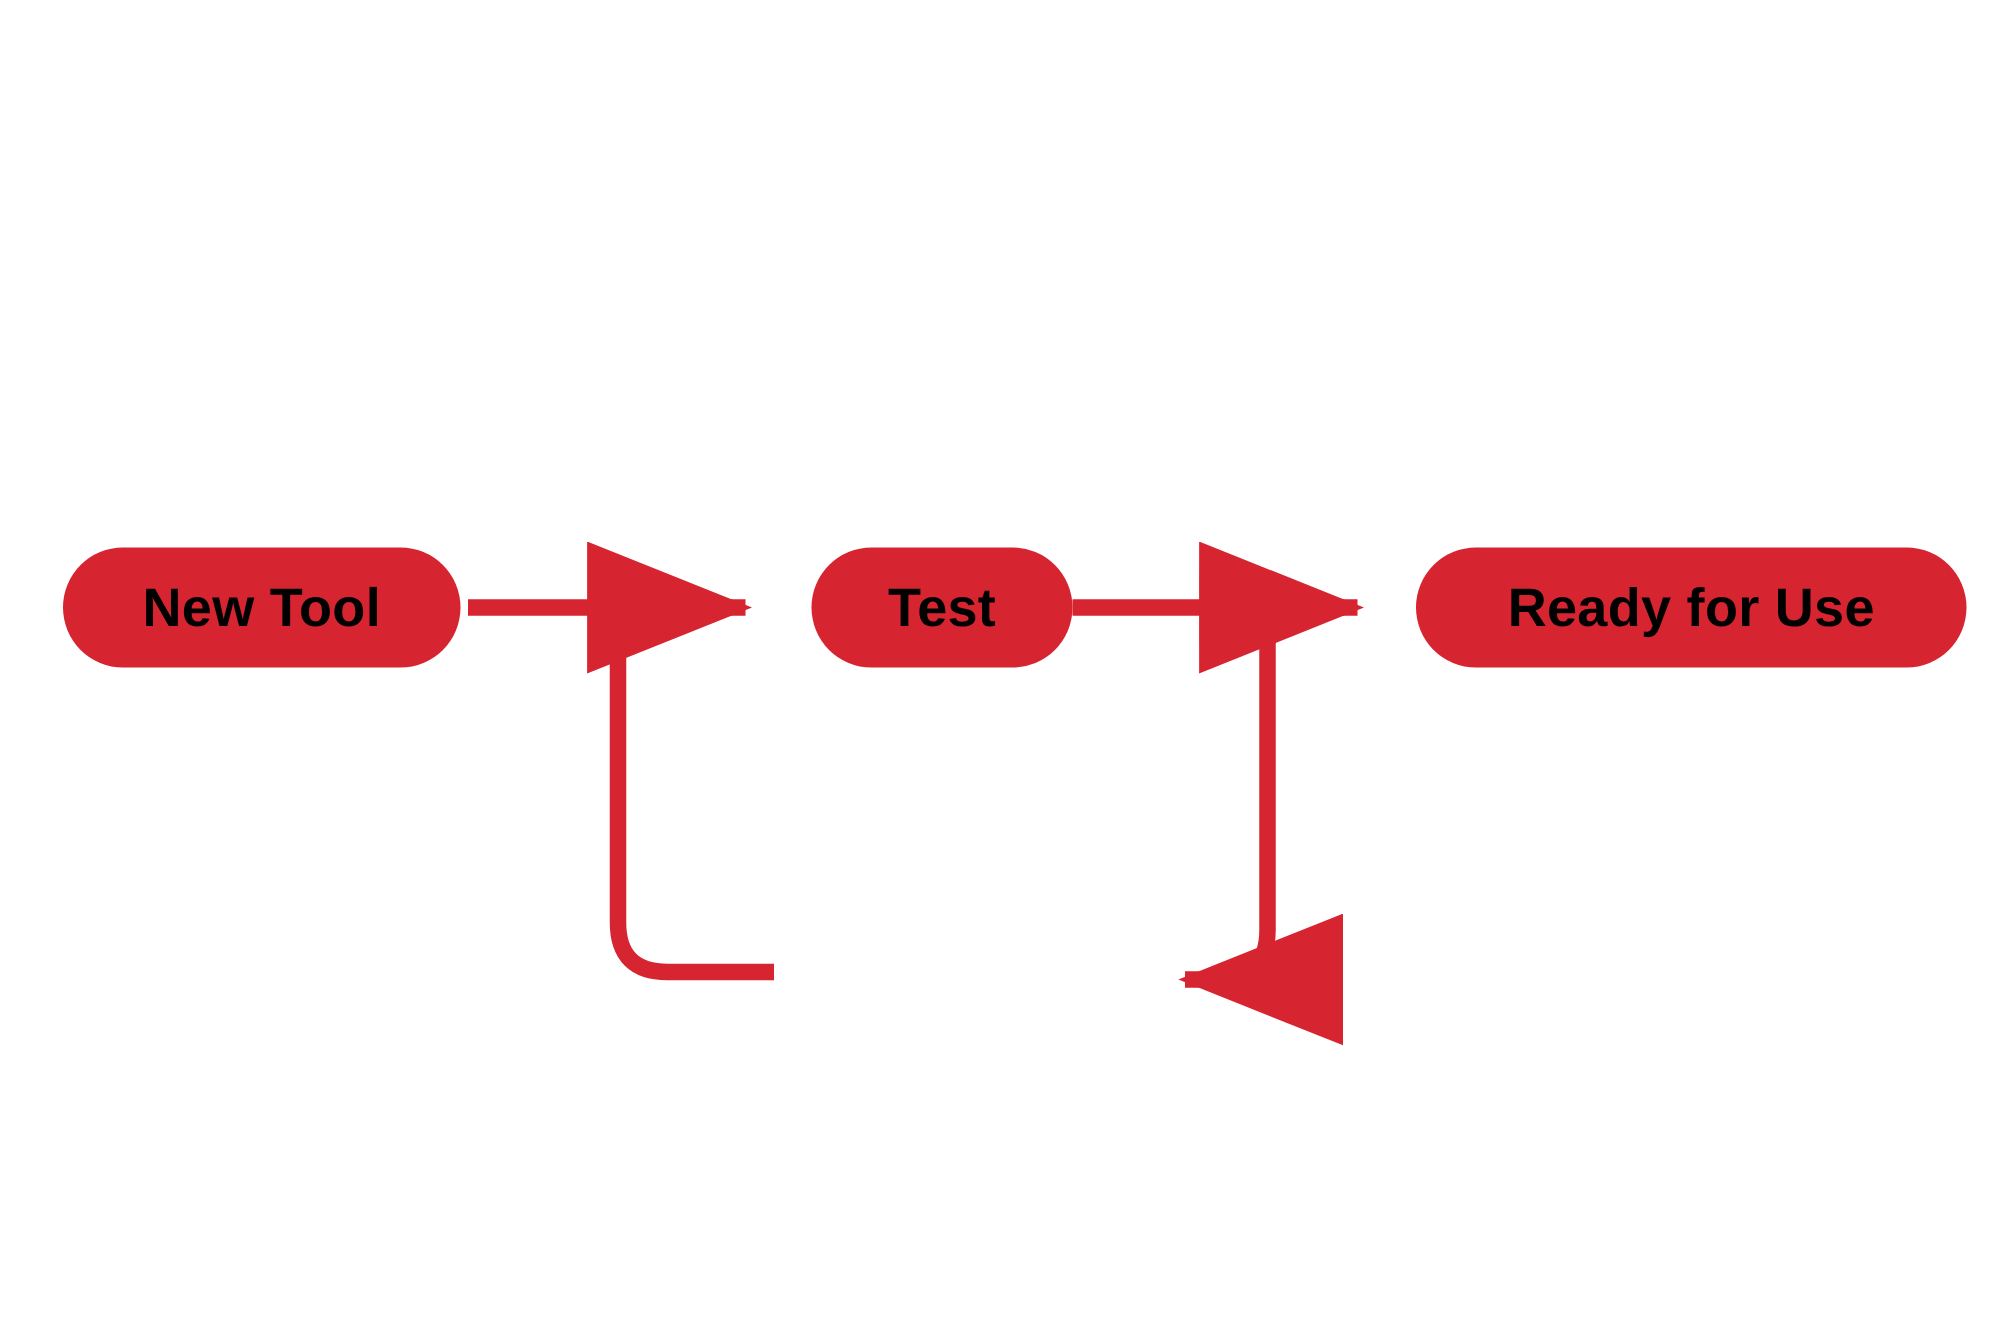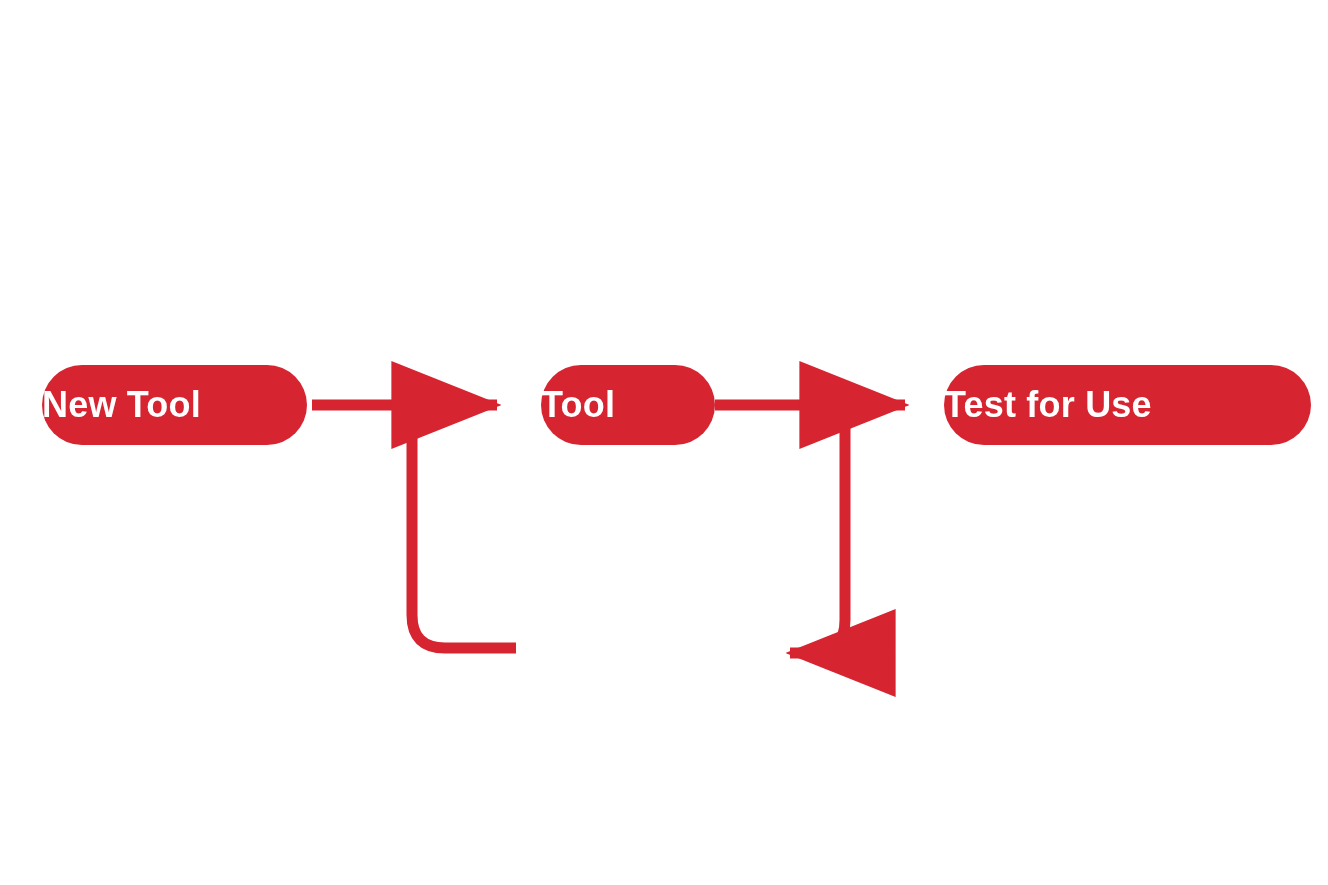--- a/index.html
+++ b/index.html
@@ -22,22 +22,23 @@
     position: absolute;
     left: 0;
     top: 0;
     width: 1328px;
     height: 885px;
   }
   .node {
     position: absolute;
     display: flex;
     align-items: center;
+    justify-content: center;
     box-sizing: border-box;
-    color: #ffffff;
+    color: #000000;
     font-weight: bold;
     letter-spacing: 0.2px;
     white-space: nowrap;
     user-select: none;
   }
   .node-label {
     display: block;
     line-height: 1;
   }
   #node-new-tool {
@@ -92,21 +93,21 @@
     <path d="M 516 648 L 445 648 Q 412 648 412 615 L 412 438 Q 412 405 445 405" fill="none" stroke="#D62430" stroke-width="11" stroke-linecap="butt"></path>
 
     <path d="M 312 405 L 497 405" fill="none" stroke="#D62430" stroke-width="11" marker-end="url(#arrowhead)"></path>
   </svg>
 
   <div class="node" id="node-new-tool" style="background:#D62430;">
     <span class="node-label">New Tool</span>
   </div>
 
   <div class="node" id="node-test" style="background:#D62430;">
-    <span class="node-label">Tool</span>
+    <span class="node-label">Test</span>
   </div>
 
   <div class="node" id="node-ready" style="background:#D62430;">
-    <span class="node-label">Test for Use</span>
+    <span class="node-label">Ready for Use</span>
   </div>
 
 
 </div>
 
 </body></html>

